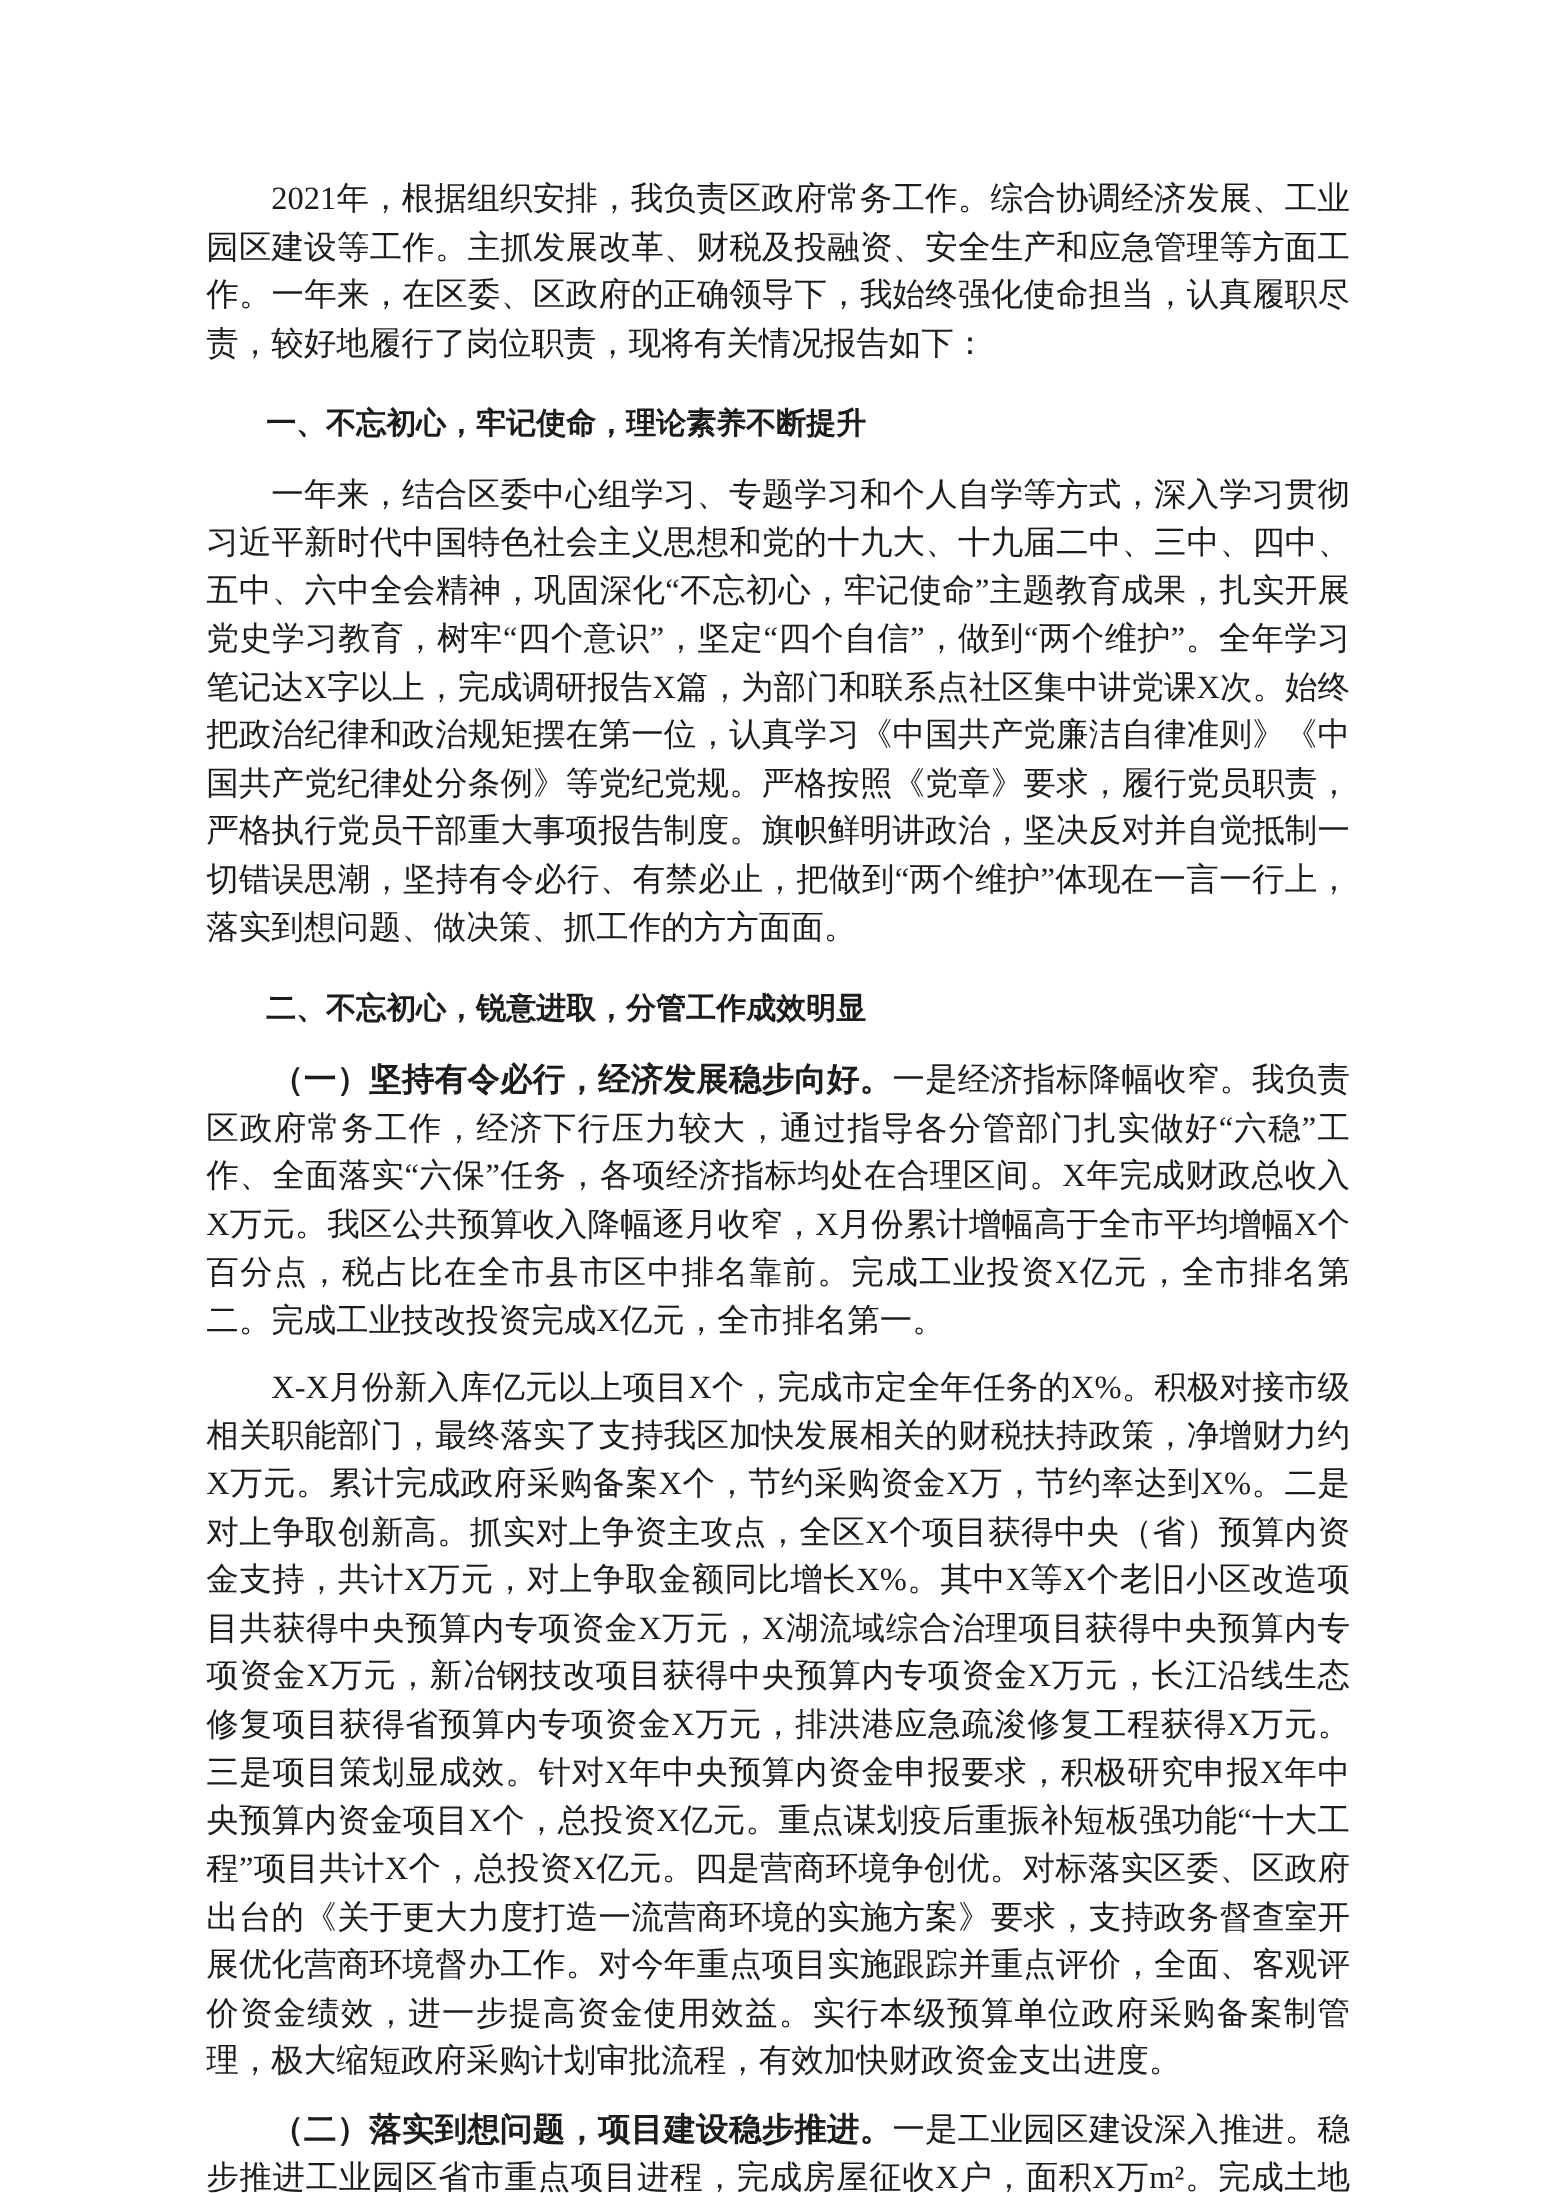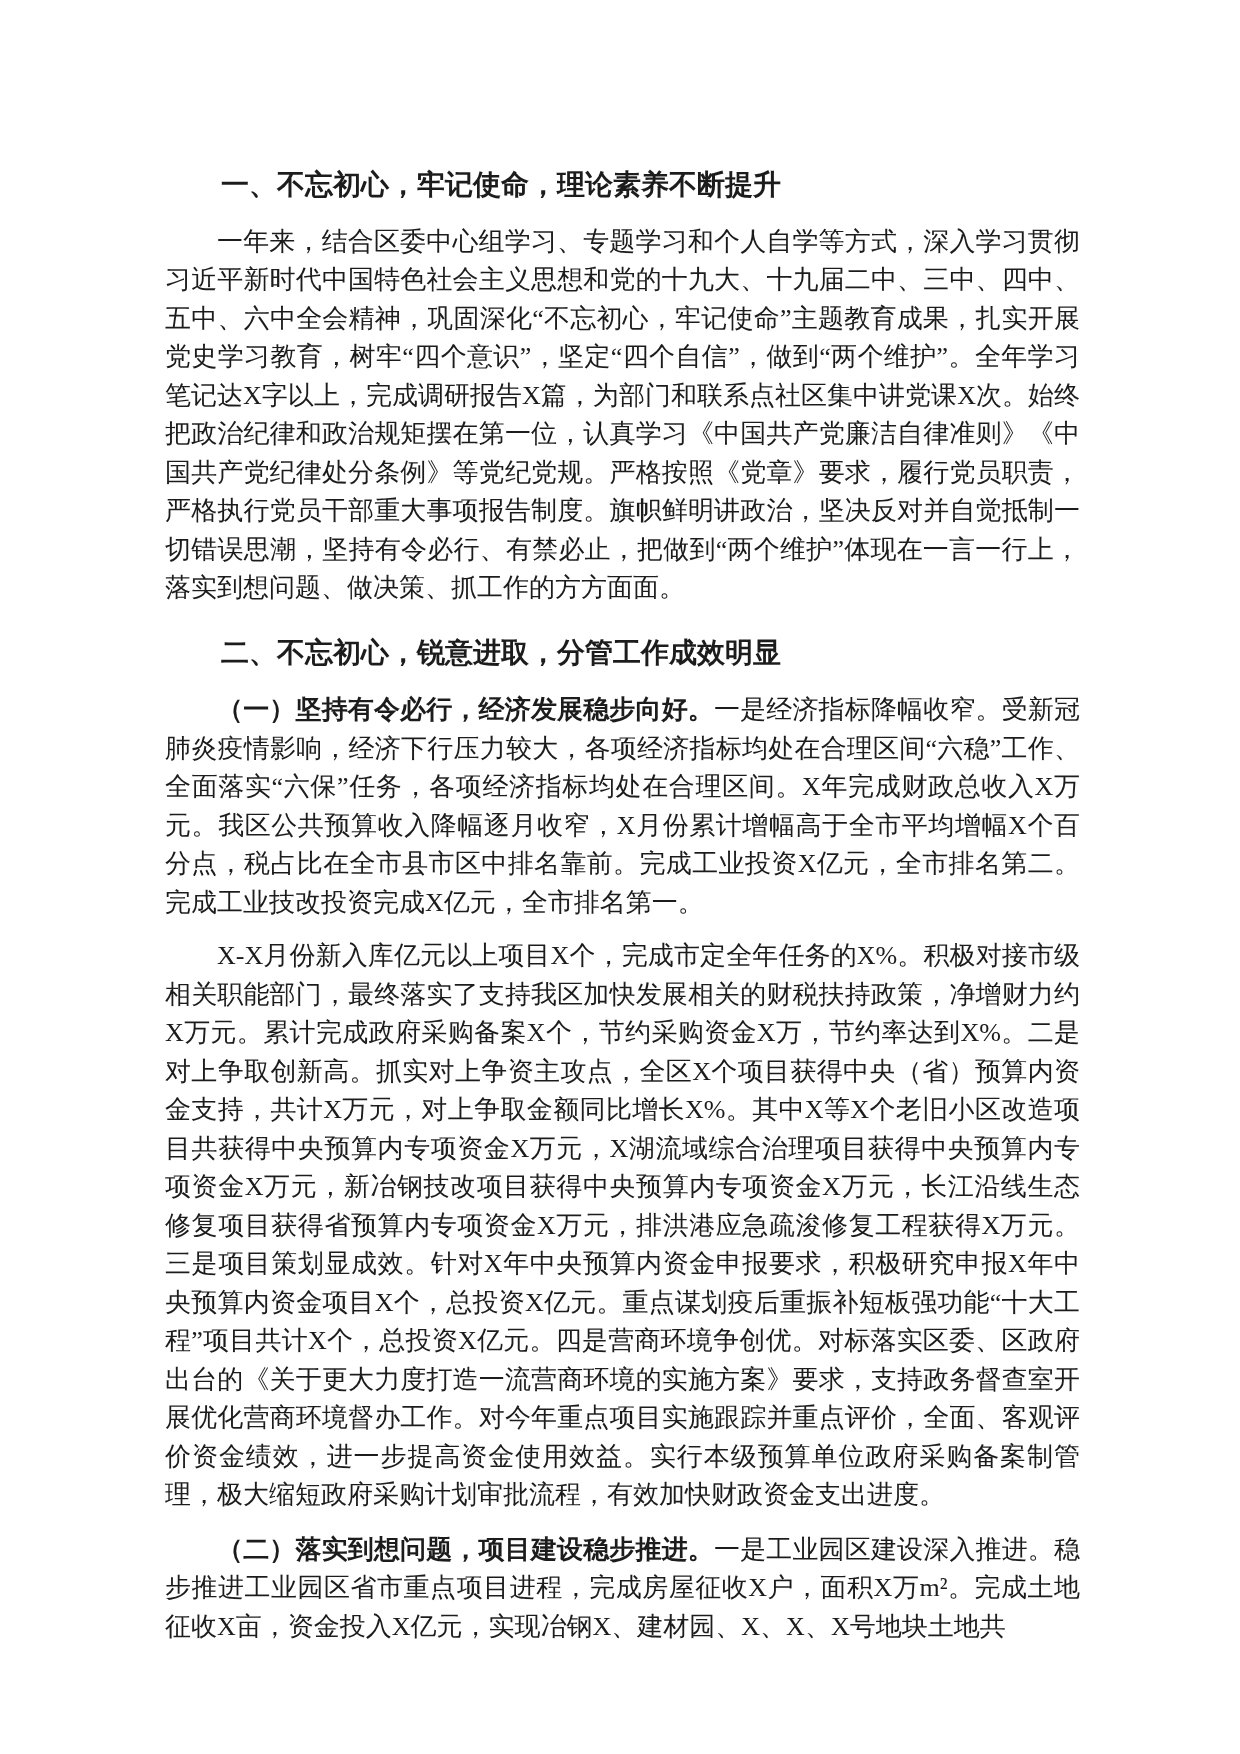--- a/index.html
+++ b/index.html
@@ -21,42 +21,43 @@
     font-family: "Liberation Serif", "DejaVu Serif", serif;
     font-size: 26px;
     line-height: 38.5px;
     text-align: justify;
     text-indent: 2em;
     margin: 0 0 15px 0;
     word-break: break-all;
   }
   .section-heading {
     font-family: "Liberation Sans", "DejaVu Sans", sans-serif;
-    font-size: 28px;
+    font-size: 24px;
     font-weight: bold;
     line-height: 38.5px;
     text-indent: 2em;
     margin: 26px 0 18px 0;
   }
   .para-lead {
     font-family: "Liberation Sans", "DejaVu Sans", sans-serif;
     font-weight: bold;
   }
 </style>
 </head>
 <body>
 
 <div class="page">
 
+  <p class="body-para">2021年，根据组织安排，我负责区政府常务工作。综合协调经济发展、工业园区建设等工作。主抓发展改革、财税及投融资、安全生产和应急管理等方面工作。一年来，在区委、区政府的正确领导下，我始终强化使命担当，认真履职尽责，较好地履行了岗位职责，现将有关情况报告如下：</p>
 
   <h2 class="section-heading">一、不忘初心，牢记使命，理论素养不断提升</h2>
 
   <p class="body-para">一年来，结合区委中心组学习、专题学习和个人自学等方式，深入学习贯彻习近平新时代中国特色社会主义思想和党的十九大、十九届二中、三中、四中、五中、六中全会精神，巩固深化“不忘初心，牢记使命”主题教育成果，扎实开展党史学习教育，树牢“四个意识”，坚定“四个自信”，做到“两个维护”。全年学习笔记达X字以上，完成调研报告X篇，为部门和联系点社区集中讲党课X次。始终把政治纪律和政治规矩摆在第一位，认真学习《中国共产党廉洁自律准则》《中国共产党纪律处分条例》等党纪党规。严格按照《党章》要求，履行党员职责，严格执行党员干部重大事项报告制度。旗帜鲜明讲政治，坚决反对并自觉抵制一切错误思潮，坚持有令必行、有禁必止，把做到“两个维护”体现在一言一行上，落实到想问题、做决策、抓工作的方方面面。</p>
 
   <h2 class="section-heading">二、不忘初心，锐意进取，分管工作成效明显</h2>
 
-  <p class="body-para"><span class="para-lead">（一）坚持有令必行，经济发展稳步向好。</span><span>一是经济指标降幅收窄。受新冠肺炎疫情影响，经济下行压力较大，各项经济指标均处在合理区间“六稳”工作、全面落实“六保”任务，各项经济指标均处在合理区间。X年完成财政总收入X万元。我区公共预算收入降幅逐月收窄，X月份累计增幅高于全市平均增幅X个百分点，税占比在全市县市区中排名靠前。完成工业投资X亿元，全市排名第二。完成工业技改投资完成X亿元，全市排名第一。</span></p>
+  <p class="body-para"><span class="para-lead">（一）坚持有令必行，经济发展稳步向好。</span><span>一是经济指标降幅收窄。我负责区政府常务工作，经济下行压力较大，通过指导各分管部门扎实做好“六稳”工作、全面落实“六保”任务，各项经济指标均处在合理区间。X年完成财政总收入X万元。我区公共预算收入降幅逐月收窄，X月份累计增幅高于全市平均增幅X个百分点，税占比在全市县市区中排名靠前。完成工业投资X亿元，全市排名第二。完成工业技改投资完成X亿元，全市排名第一。</span></p>
 
   <p class="body-para">X-X月份新入库亿元以上项目X个，完成市定全年任务的X%。积极对接市级相关职能部门，最终落实了支持我区加快发展相关的财税扶持政策，净增财力约X万元。累计完成政府采购备案X个，节约采购资金X万，节约率达到X%。二是对上争取创新高。抓实对上争资主攻点，全区X个项目获得中央（省）预算内资金支持，共计X万元，对上争取金额同比增长X%。其中X等X个老旧小区改造项目共获得中央预算内专项资金X万元，X湖流域综合治理项目获得中央预算内专项资金X万元，新冶钢技改项目获得中央预算内专项资金X万元，长江沿线生态修复项目获得省预算内专项资金X万元，排洪港应急疏浚修复工程获得X万元。三是项目策划显成效。针对X年中央预算内资金申报要求，积极研究申报X年中央预算内资金项目X个，总投资X亿元。重点谋划疫后重振补短板强功能“十大工程”项目共计X个，总投资X亿元。四是营商环境争创优。对标落实区委、区政府出台的《关于更大力度打造一流营商环境的实施方案》要求，支持政务督查室开展优化营商环境督办工作。对今年重点项目实施跟踪并重点评价，全面、客观评价资金绩效，进一步提高资金使用效益。实行本级预算单位政府采购备案制管理，极大缩短政府采购计划审批流程，有效加快财政资金支出进度。</p>
 
   <p class="body-para"><span class="para-lead">（二）落实到想问题，项目建设稳步推进。</span><span>一是工业园区建设深入推进。稳步推进工业园区省市重点项目进程，完成房屋征收X户，面积X万m²。完成土地征收X亩，资金投入X亿元，实现冶钢X、建材园、X、X、X号地块土地共</span></p>
 
 </div>
 
 </body></html>

